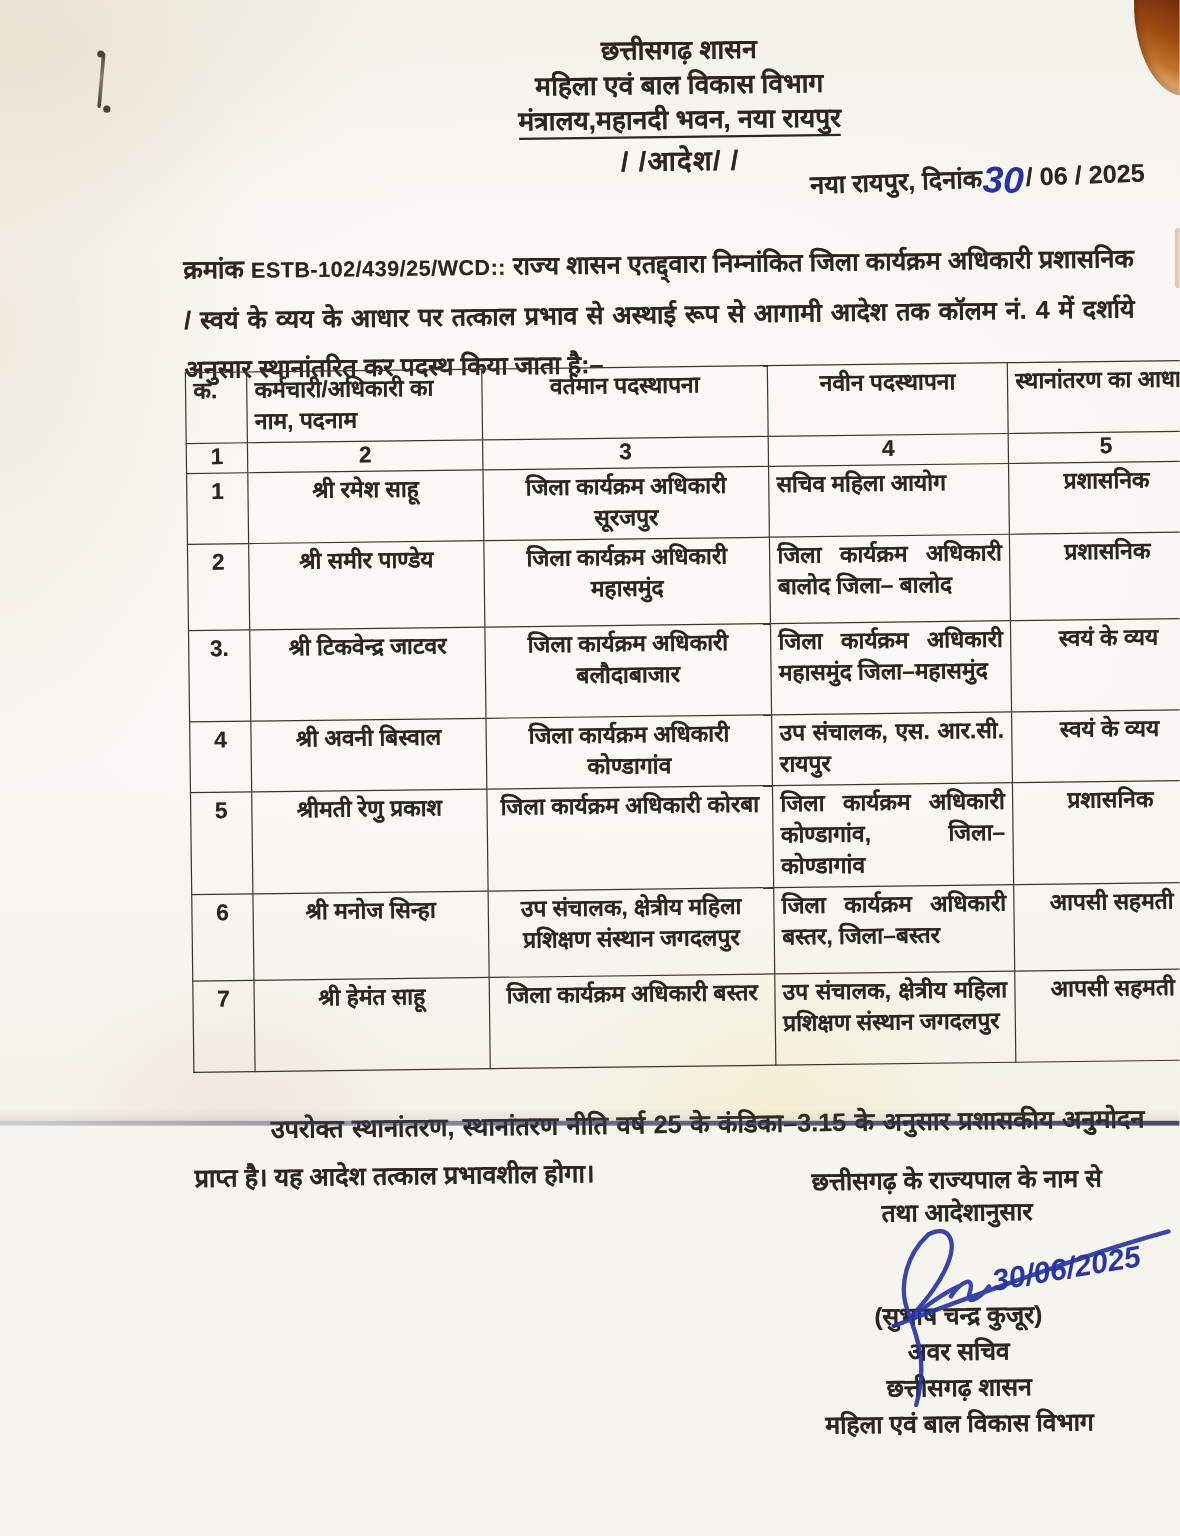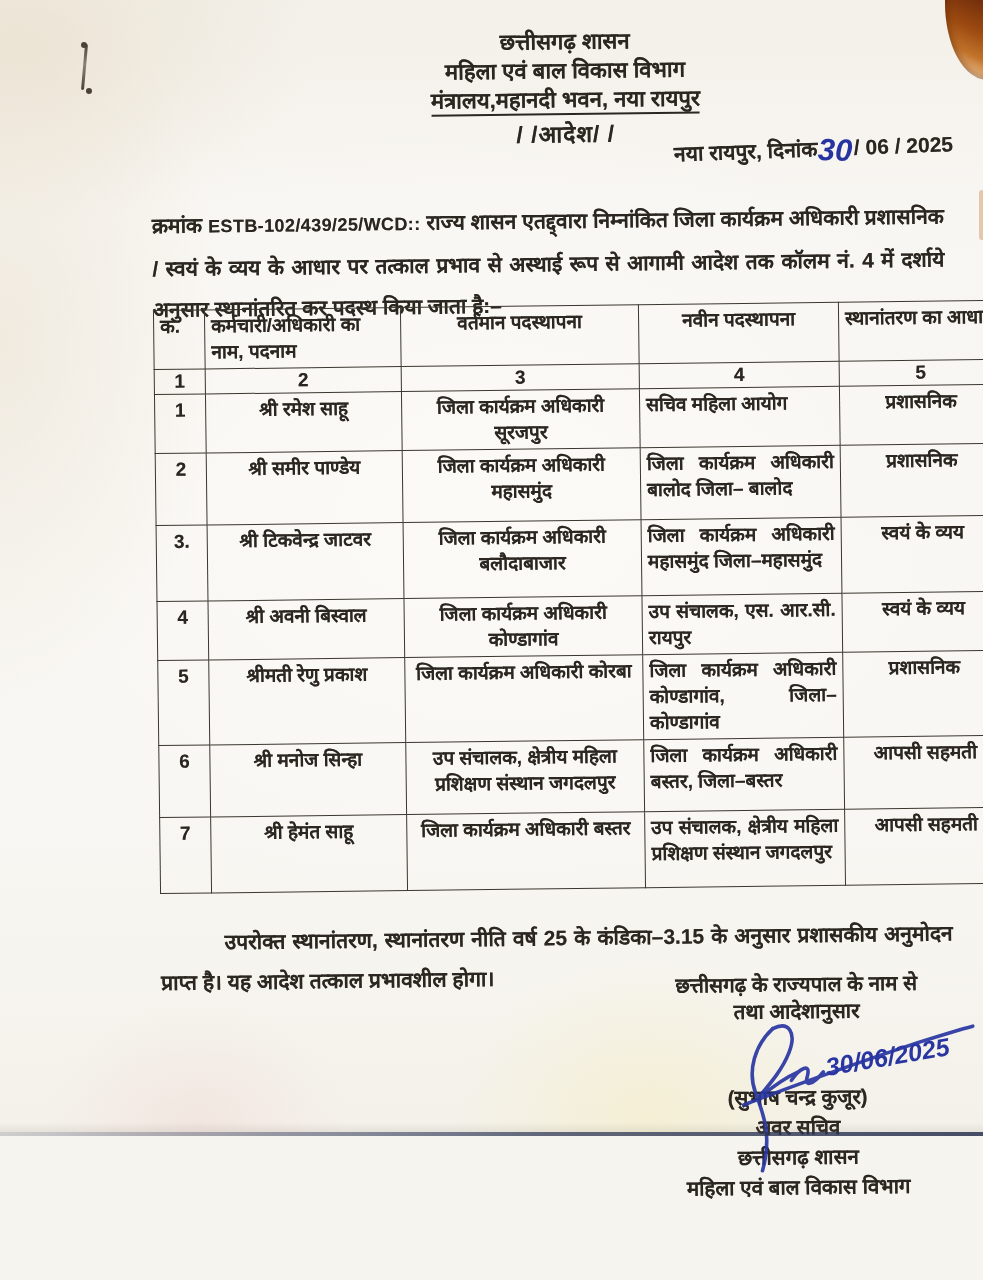--- a/index.html
+++ b/index.html
@@ -4,21 +4,21 @@
 <style>
   html, body {
     margin: 0; padding: 0;
     width: 983px; height: 1280px;
     overflow: hidden;
     background: #f6f4ef;
     font-family: "Liberation Sans", "DejaVu Sans", sans-serif;
   }
   .scan {
     position: relative;
-    width: 983px; height: 1136px;
+    width: 983px; height: 938px;
     background:
       radial-gradient(ellipse 420px 260px at 2% 4%, rgba(230,218,196,0.55), rgba(230,218,196,0) 70%),
       radial-gradient(ellipse 300px 500px at 0% 30%, rgba(226,212,188,0.35), rgba(226,212,188,0) 75%),
       radial-gradient(ellipse 260px 200px at 66% 98%, rgba(244,236,190,0.5), rgba(244,236,190,0) 75%),
       radial-gradient(ellipse 200px 160px at 20% 99%, rgba(238,216,210,0.45), rgba(238,216,210,0) 75%),
       radial-gradient(ellipse 700px 500px at 50% 45%, #fbfaf7, rgba(251,250,247,0) 80%),
       linear-gradient(180deg, #f3f0e9 0%, #f8f6f2 18%, #f8f7f3 70%, #f4f1ea 100%);
   }
   .sheet {
     position: absolute; inset: 0;

